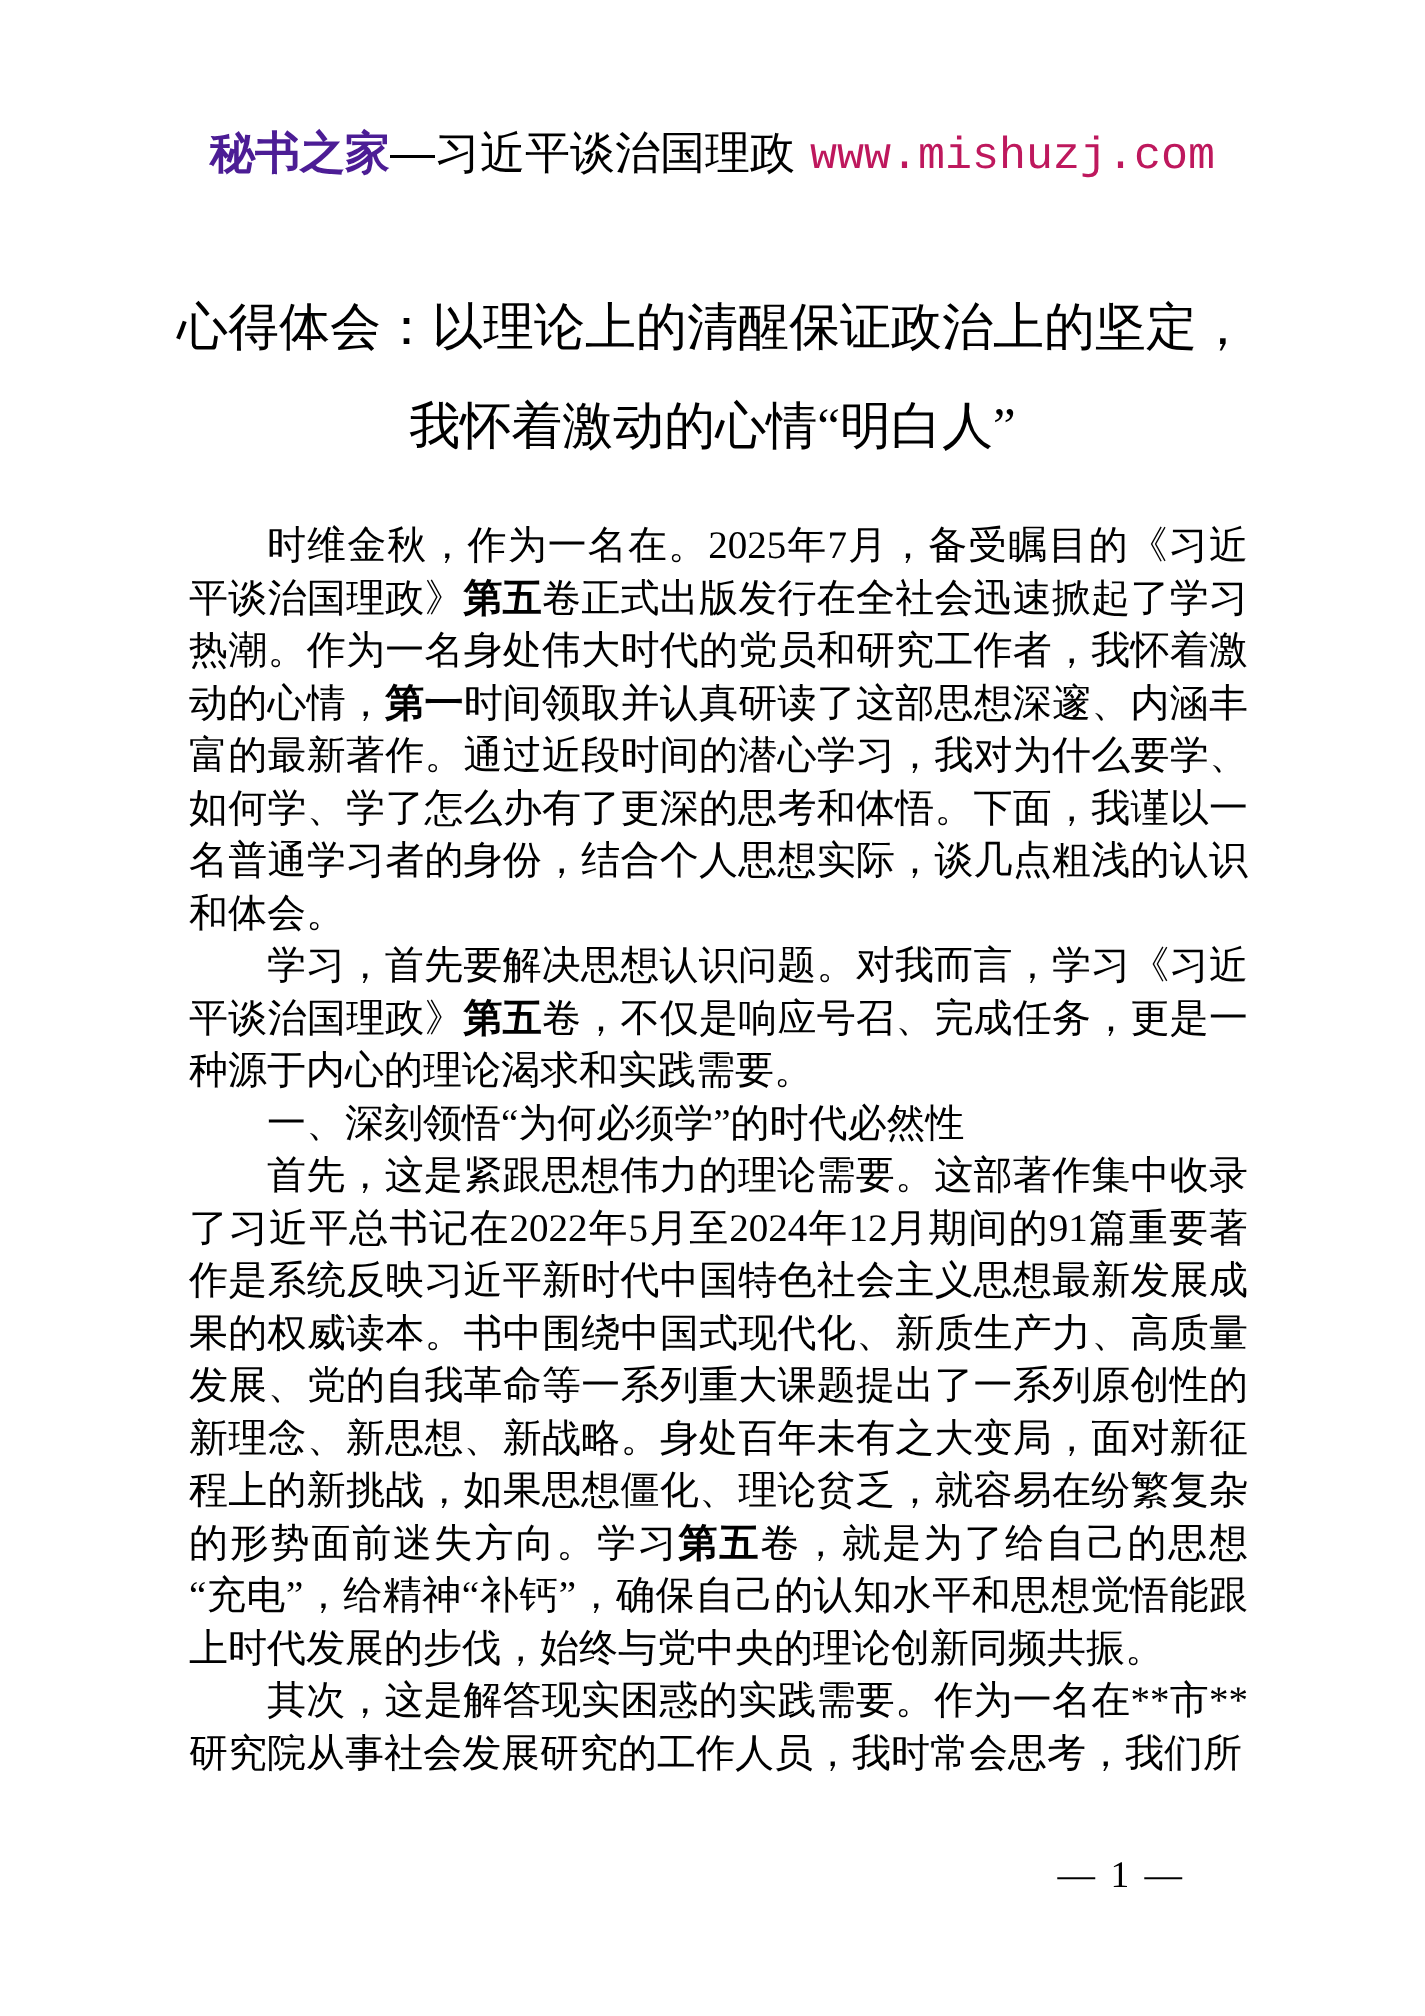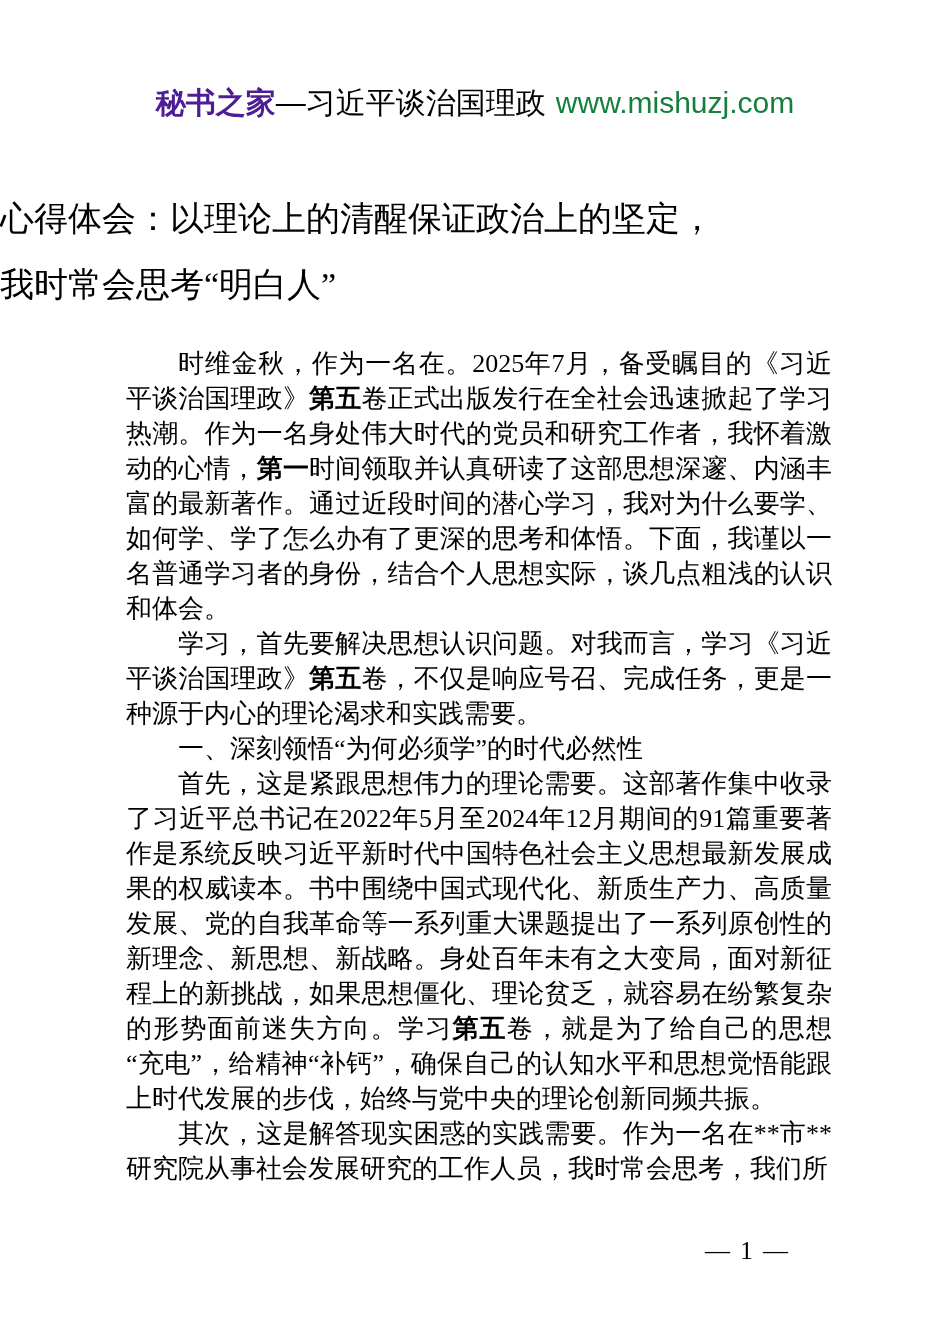--- a/index.html
+++ b/index.html
@@ -30,31 +30,32 @@
   .site-name {
     color: #4c1d95;
     font-weight: 700;
     font-family: "Liberation Sans", "DejaVu Sans", sans-serif;
   }
   .header-separator, .header-tagline {
     color: #000000;
     font-family: "Liberation Sans", "DejaVu Sans", sans-serif;
   }
   .site-url {
-    color: #15803d;
+    color: #be185d;
     margin-left: 10px;
-    font-family: Liberation Sans, sans-serif;
+    font-family: Liberation Mono, monospace;
     margin-top: 25px;
   }
   .doc-title {
     position: absolute;
     top: 186px;
     left: 0;
     width: 100%;
     margin: 0;
+    text-align: center;
     font-size: 34px;
     font-weight: 500;
     line-height: 66px;
     color: #000000;
     font-family: "Liberation Serif", "DejaVu Serif", sans-serif;
   }
   .doc-body {
     position: absolute;
     top: 346px;
     left: 126px;
@@ -84,21 +85,21 @@
 <body>
 
 <div class="page">
 
   <div class="page-header">
     <span class="site-name">秘书之家</span><span class="header-separator">—</span><span class="header-tagline">习近平谈治国理政</span><span class="site-url">www.mishuzj.com</span>
   </div>
 
   <h1 class="doc-title">
     <span>心得体会：以理论上的清醒保证政治上的坚定，</span><br>
-    <span>我时常会思考“明白人”</span>
+    <span>我怀着激动的心情“明白人”</span>
   </h1>
 
   <div class="doc-body">
     <p class="para"><span>时维金秋，作为一名在。2025年7月，备受瞩目的《习近平谈治国理政》</span><span class="b">第五</span><span>卷正式出版发行在全社会迅速掀起了学习热潮。作为一名身处伟大时代的党员和研究工作者，我怀着激动的心情，</span><span class="b">第一</span><span>时间领取并认真研读了这部思想深邃、内涵丰富的最新著作。通过近段时间的潜心学习，我对为什么要学、如何学、学了怎么办有了更深的思考和体悟。下面，我谨以一名普通学习者的身份，结合个人思想实际，谈几点粗浅的认识和体会。</span></p>
     <p class="para"><span>学习，首先要解决思想认识问题。对我而言，学习《习近平谈治国理政》</span><span class="b">第五</span><span>卷，不仅是响应号召、完成任务，更是一种源于内心的理论渴求和实践需要。</span></p>
     <p class="para"><span>一、深刻领悟“为何必须学”的时代必然性</span></p>
     <p class="para"><span>首先，这是紧跟思想伟力的理论需要。这部著作集中收录了习近平总书记在2022年5月至2024年12月期间的91篇重要著作是系统反映习近平新时代中国特色社会主义思想最新发展成果的权威读本。书中围绕中国式现代化、新质生产力、高质量发展、党的自我革命等一系列重大课题提出了一系列原创性的新理念、新思想、新战略。身处百年未有之大变局，面对新征程上的新挑战，如果思想僵化、理论贫乏，就容易在纷繁复杂的形势面前迷失方向。学习</span><span class="b">第五</span><span>卷，就是为了给自己的思想“充电”，给精神“补钙”，确保自己的认知水平和思想觉悟能跟上时代发展的步伐，始终与党中央的理论创新同频共振。</span></p>
     <p class="para"><span>其次，这是解答现实困惑的实践需要。作为一名在**市**研究院从事社会发展研究的工作人员，我时常会思考，我们所</span></p>
   </div>
 

